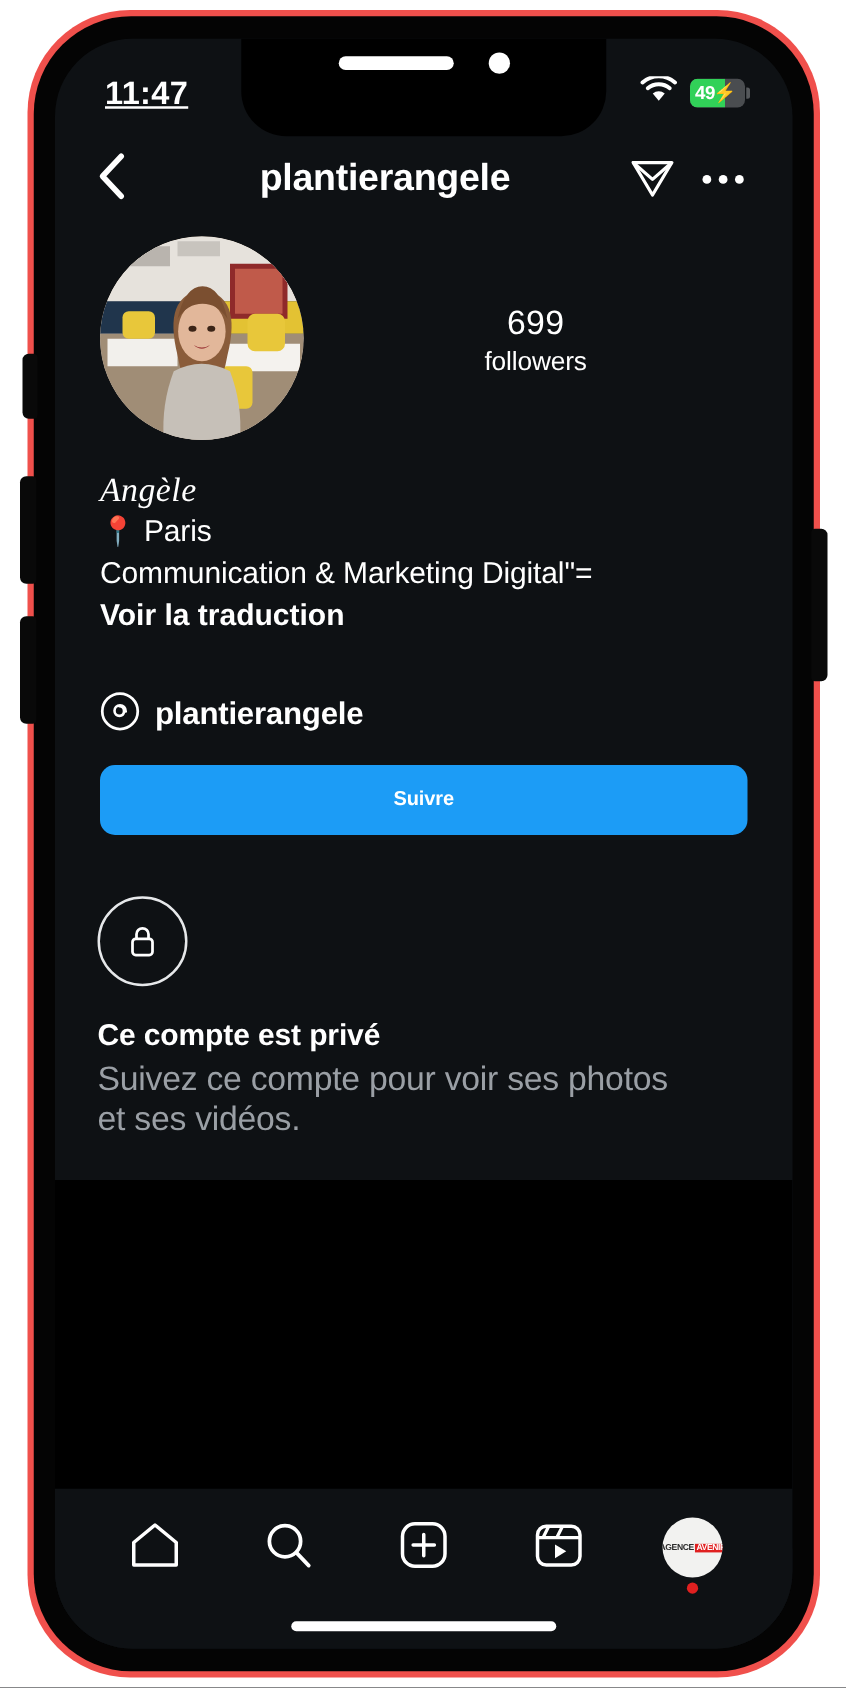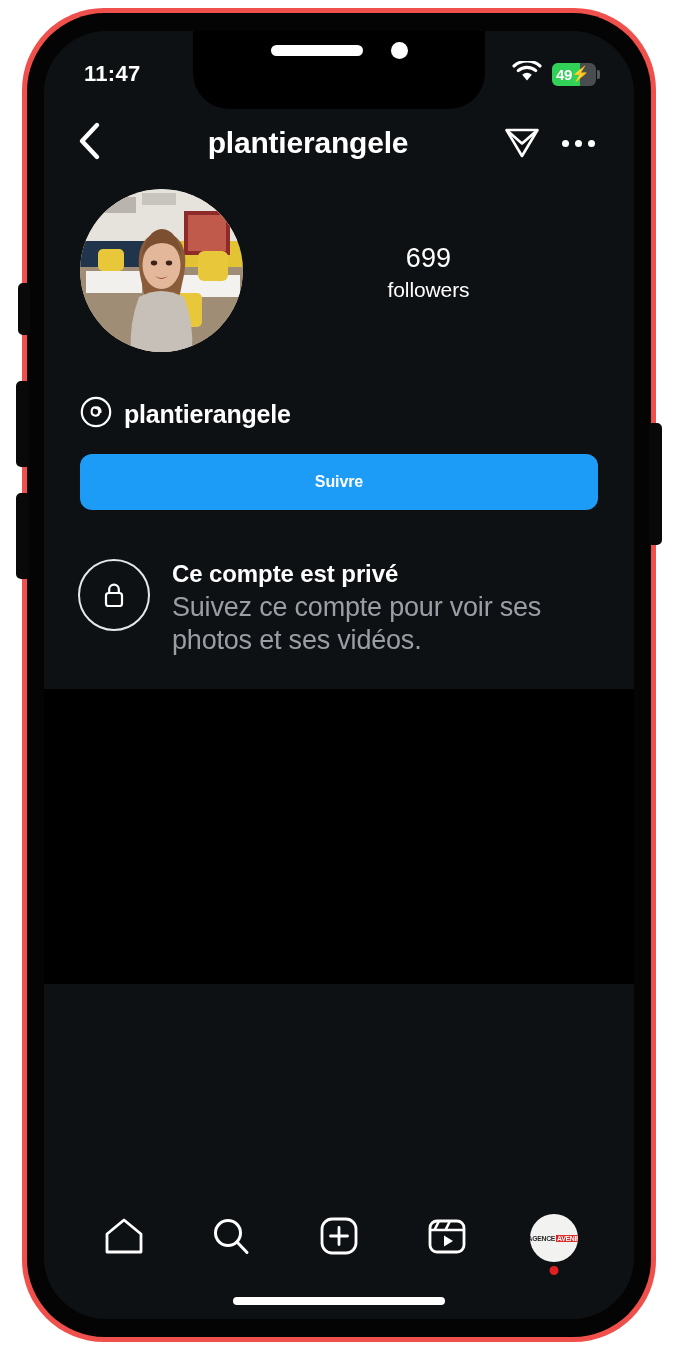--- a/index.html
+++ b/index.html
@@ -86,24 +86,25 @@
     position: relative;
     height: 78px;
     display: flex;
     align-items: center;
     justify-content: space-between;
     padding: 0 34px 0 40px;
     color: #ffffff;
     z-index: 20;
   }
   .status-time {
-    font-size: 22px;
+    font-size: 26px;
     font-weight: bold;
     letter-spacing: 0.3px;
     margin-top: 8px;
+    text-decoration: underline;
   }
   .status-right {
     display: flex;
     align-items: center;
     gap: 10px;
     margin-top: 8px;
   }
   .battery {
     display: flex;
     align-items: center;
@@ -270,20 +271,21 @@
     letter-spacing: -0.1px;
     cursor: pointer;
   }
 
   
   .private {
     display: flex;
     align-items: flex-start;
     gap: 22px;
     padding: 46px 40px 0 34px;
+    flex-direction: column;
   }
   .lock-circle {
     width: 72px; height: 72px;
     border: 2px solid #e6e8ea;
     border-radius: 50%;
     flex-shrink: 0;
     display: flex; align-items: center; justify-content: center;
     margin-top: 3px;
   }
   .private-text { padding-top: 2px; }
@@ -472,20 +474,29 @@
           </svg>
         </div>
         <div class="stats">
           <div class="stat">
             <div class="stat-num">699</div>
             <div class="stat-label">followers</div>
           </div>
         </div>
       </div>
 
+      <div class="bio">
+        <div class="bio-name">Angèle</div>
+        <div class="bio-line">
+          <span class="bio-pin">📍</span>
+          <span>Paris</span>
+        </div>
+        <div class="bio-line">Communication &amp; Marketing Digital"=</div>
+        <div class="bio-translate">Voir la traduction</div>
+      </div>
 
       <div class="threads-row">
         <span>
           <svg width="32" height="32" viewBox="0 0 32 32">
             <circle cx="16" cy="16" r="14.2" stroke="#fff" stroke-width="2.2" fill="none"></circle>
             <path d="M20.6 16.1 c0 -3.1 -2 -4.8 -4.6 -4.8 c-2.6 0 -4.4 1.7 -4.4 4.3 c0 2.6 1.8 4.1 4 4.1 c2.2 0 3.4 -1.3 3.6 -3.4 c0.2 -2.6 -1.2 -4.4 -3.6 -4.4" stroke="#fff" stroke-width="2.1" fill="none" stroke-linecap="round"></path>
           </svg>
         </span>
         <span class="threads-name">plantierangele</span>
       </div>

